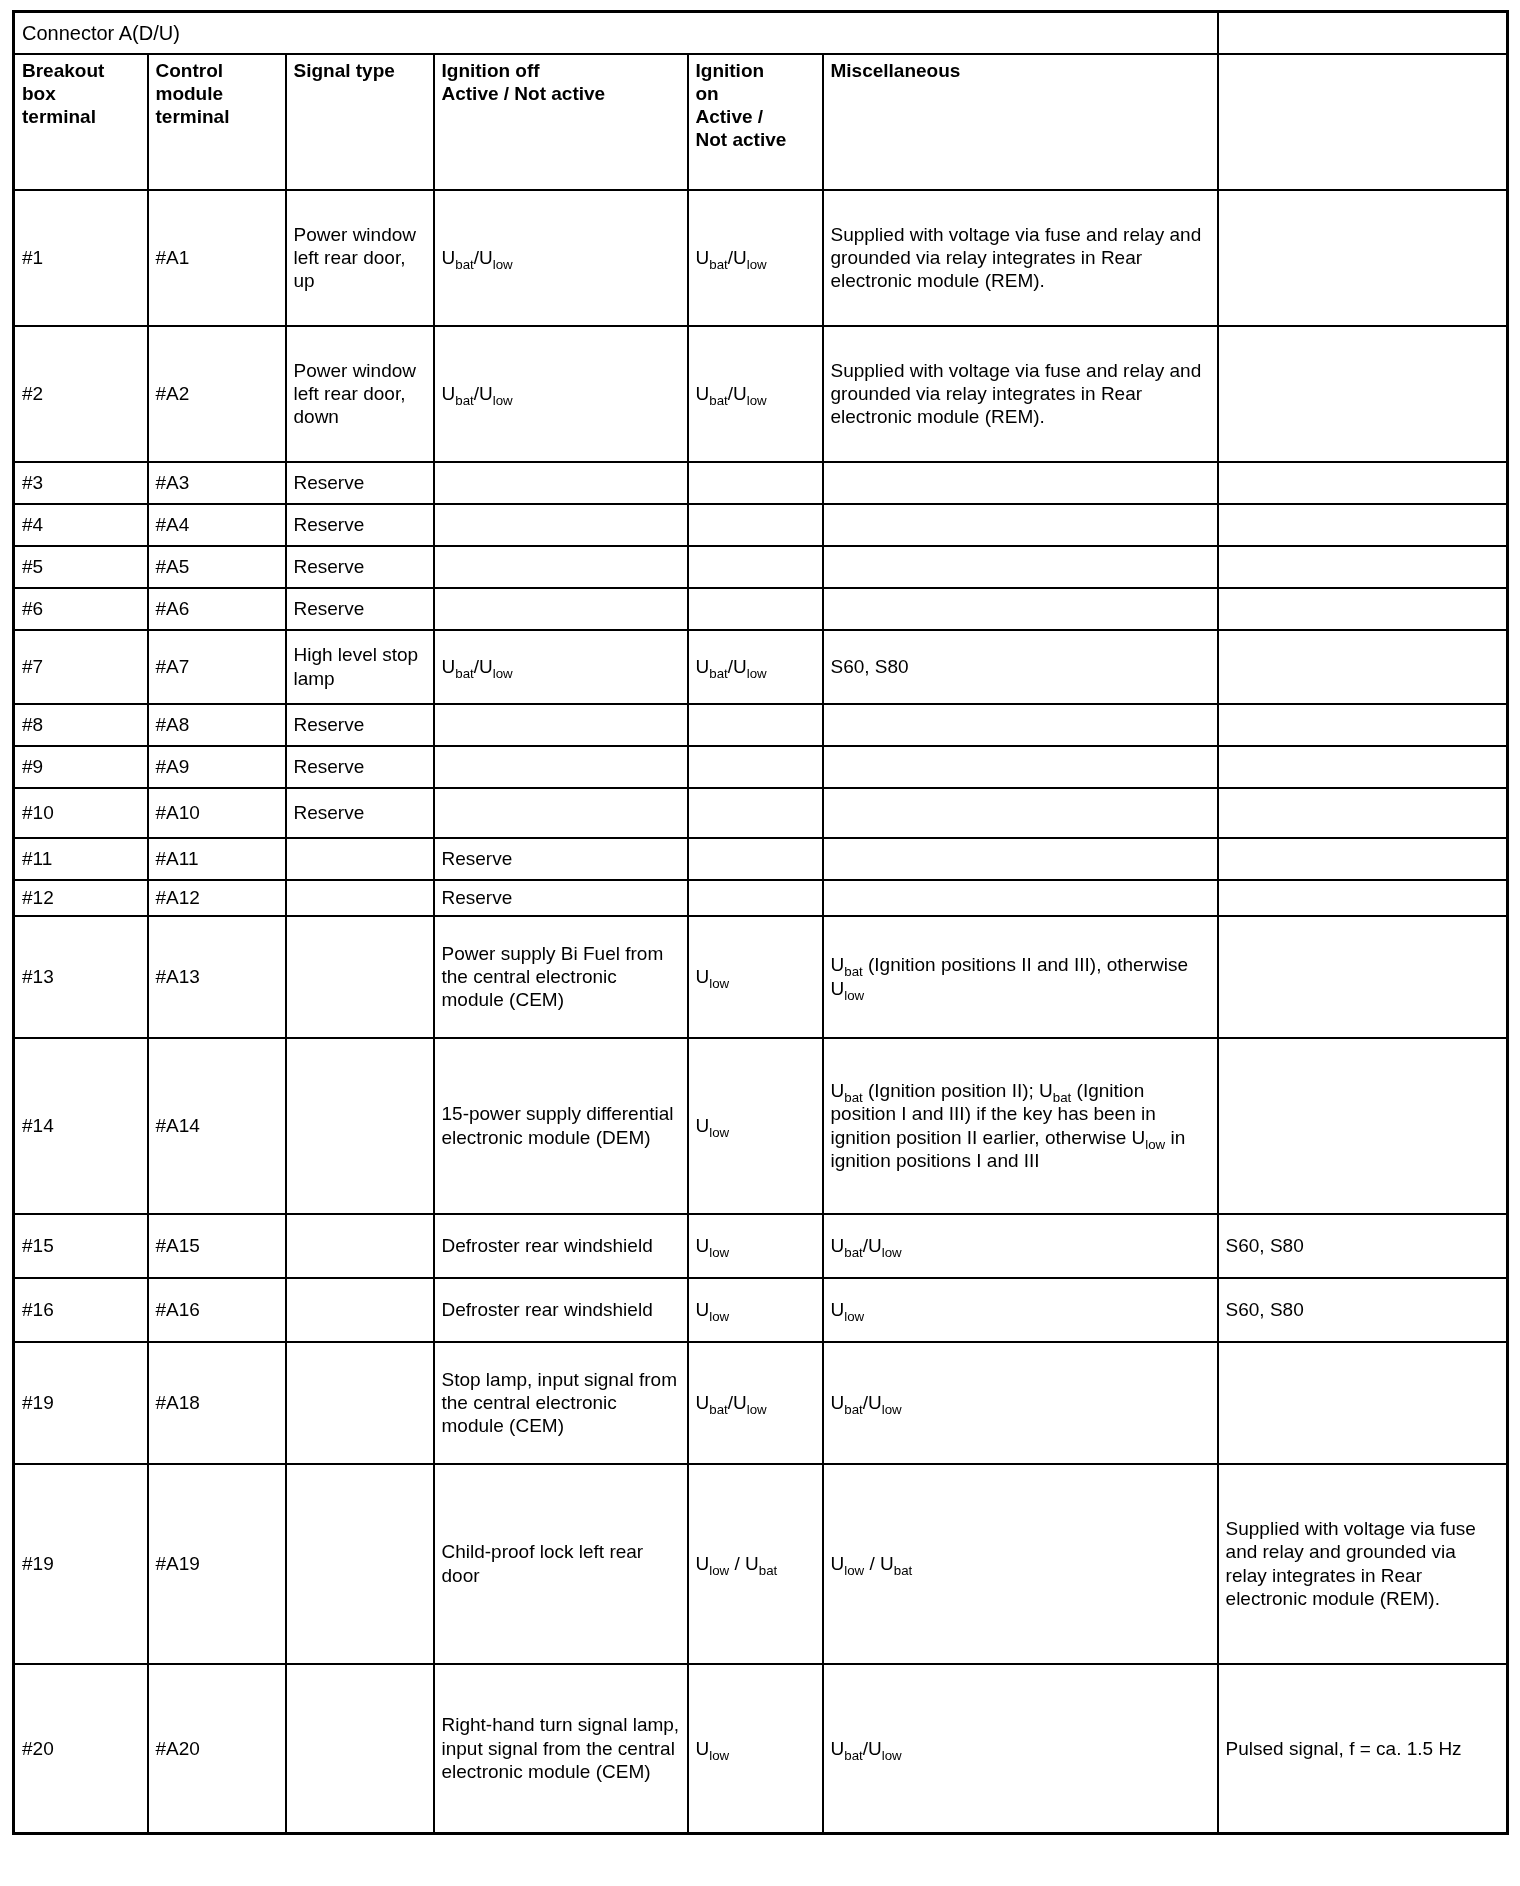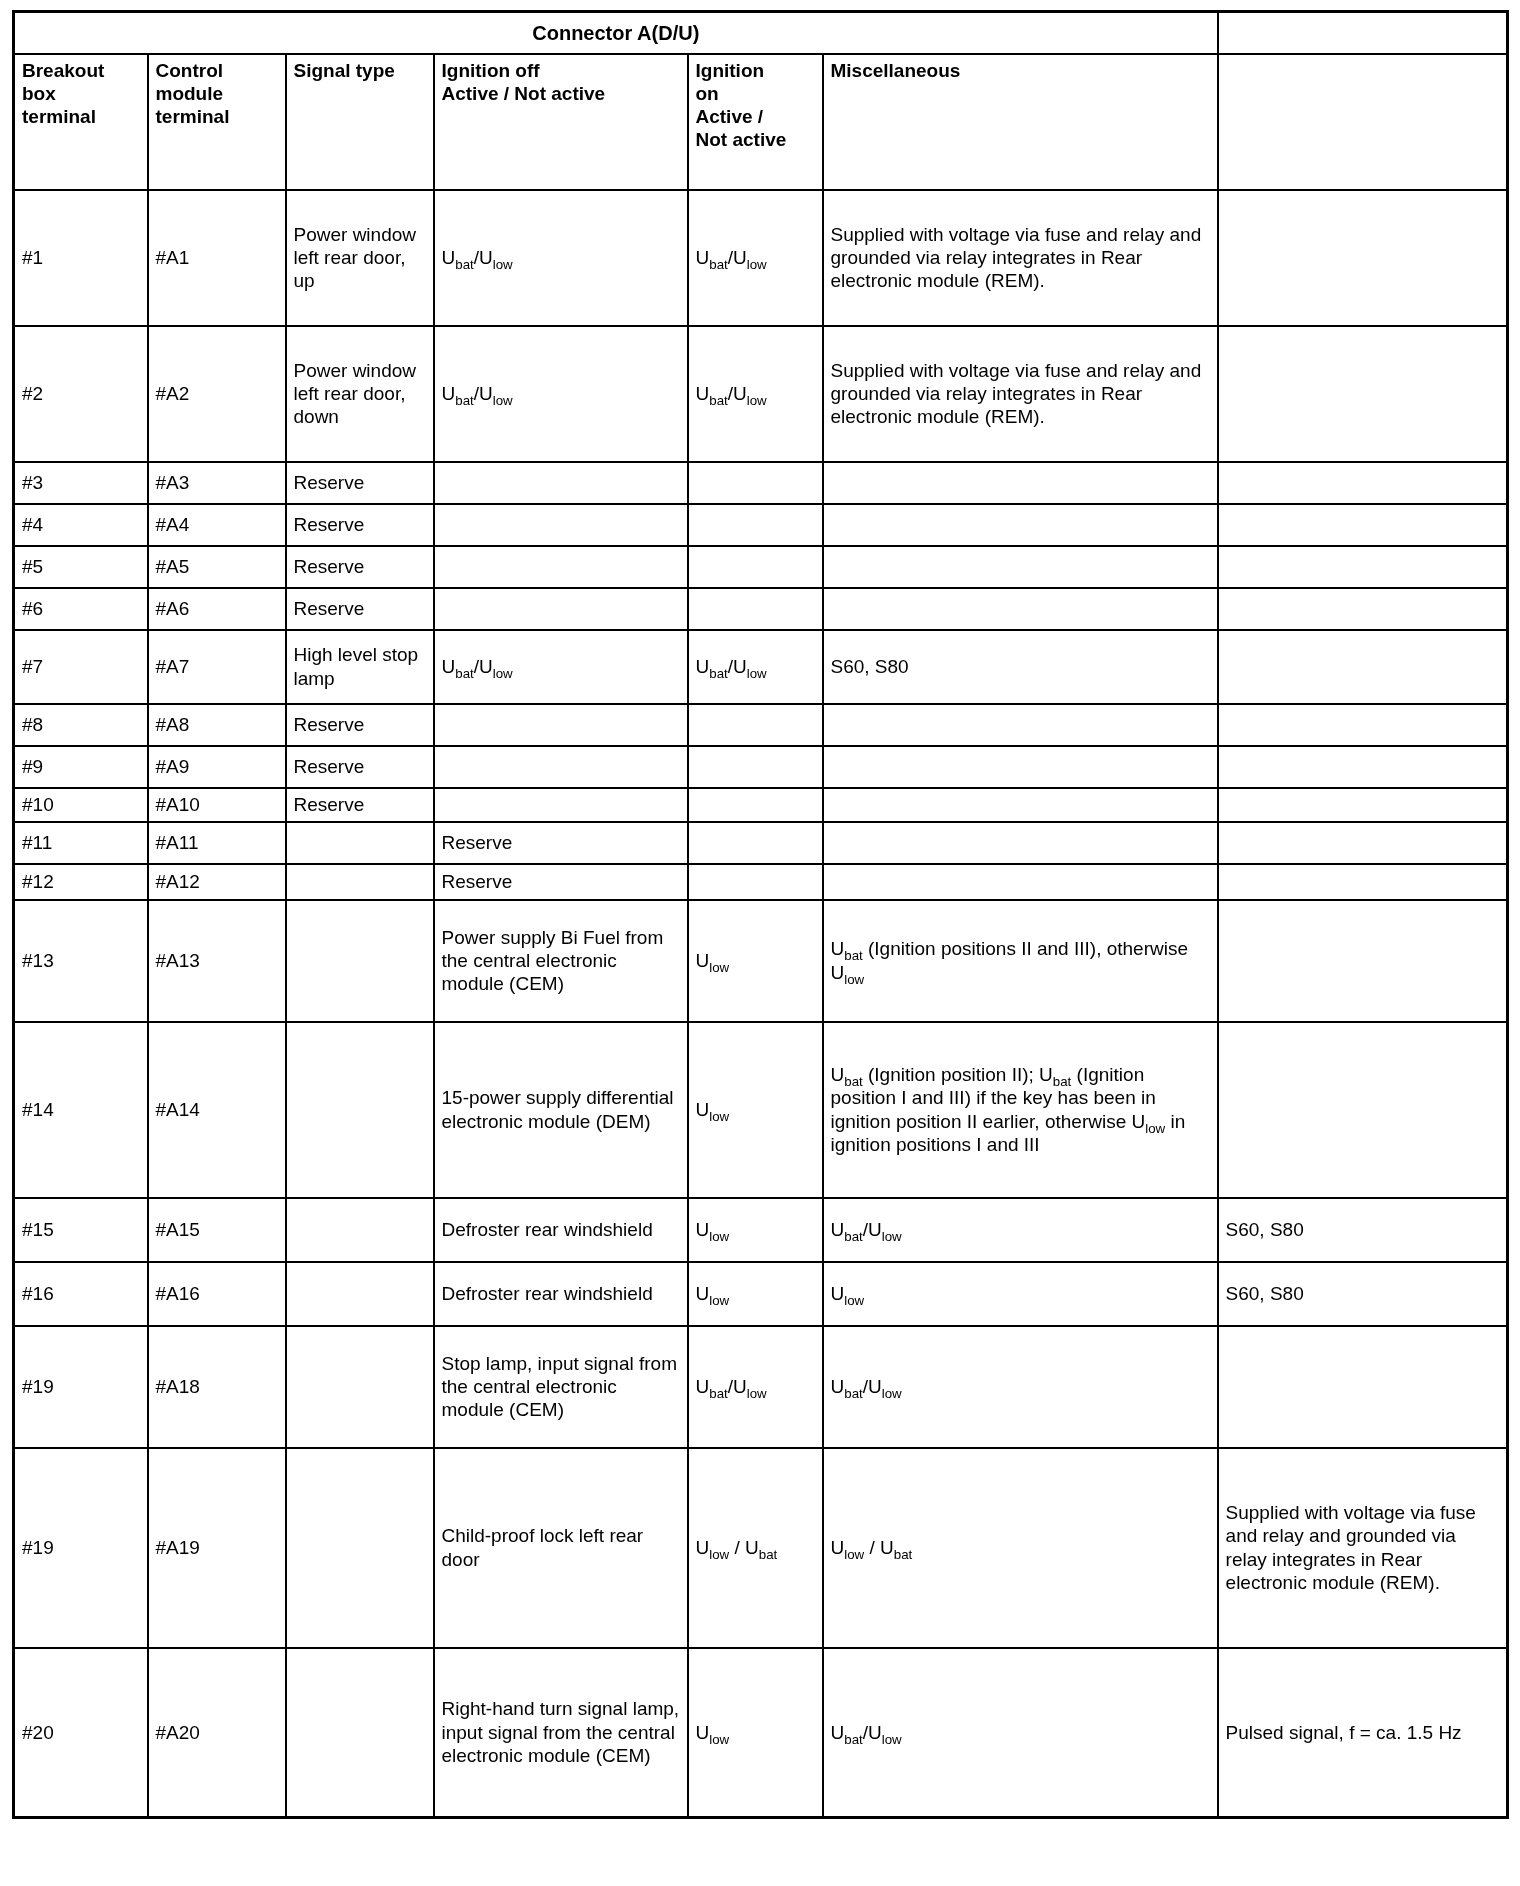--- a/index.html
+++ b/index.html
@@ -32,23 +32,22 @@
     word-wrap: break-word;
     overflow: hidden;
   }
   table.connector th {
     font-weight: bold;
     vertical-align: top;
   }
   th.center { text-align: center; }
   td.vt { vertical-align: top; margin-top: 36px; }
   tr.title-row td {
-    font-weight: bold;
+    font-weight: normal;
     font-size: 20px;
-    text-align: center;
     vertical-align: middle;
   }
   sub {
     font-size: 0.7em;
     line-height: 0;
   }
 </style>
 </head>
 <body>
 
@@ -153,21 +152,21 @@
       </tr>
       <tr style="height:42px">
         <td>#9</td>
         <td>#A9</td>
         <td>Reserve</td>
         <td></td>
         <td></td>
         <td></td>
         <td></td>
       </tr>
-      <tr style="height:34px">
+      <tr style="height:50px">
         <td>#10</td>
         <td>#A10</td>
         <td>Reserve</td>
         <td></td>
         <td></td>
         <td></td>
         <td></td>
       </tr>
       <tr style="height:42px">
         <td>#11</td>

